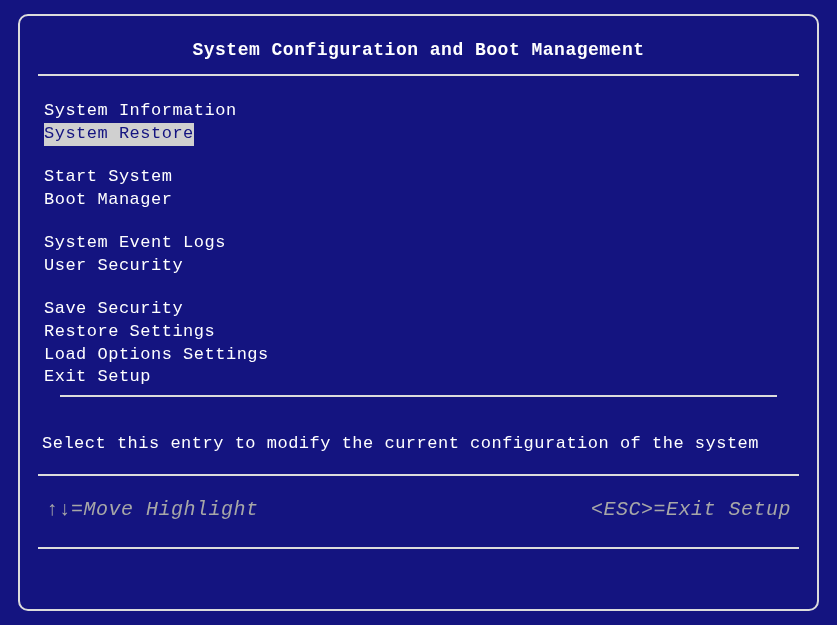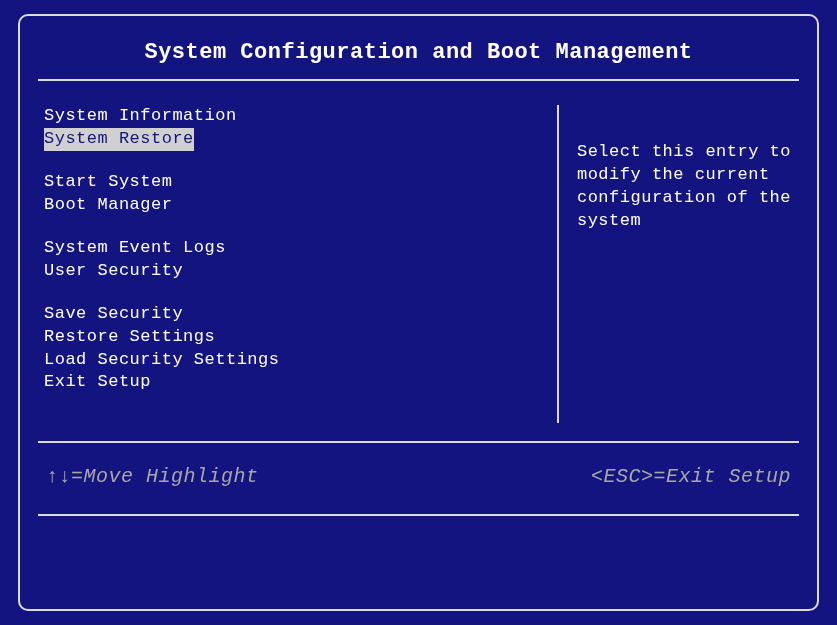--- a/index.html
+++ b/index.html
@@ -19,31 +19,32 @@
     border: 2px solid #dcdcdc;
     border-radius: 10px;
     padding: 14px 18px;
     position: relative;
   }
   .title {
     text-align: center;
     font-weight: bold;
     padding: 10px 0 14px 0;
     color: #ffffff;
-    font-size: 22px;
+    font-size: 18px;
   }
   .hr {
     border: none;
     border-top: 2px solid #dcdcdc;
     margin: 0;
   }
   .body-area {
     display: flex;
     padding: 24px 4px 18px 4px;
     min-height: 360px;
+    flex-direction: column;
   }
   .menu-col {
     flex: 0 0 66%;
     padding-left: 2px;
   }
   .divider {
     flex: 0 0 2px;
     background: #dcdcdc;
     margin: 0 18px;
   }
@@ -99,21 +100,21 @@
       </div>
 
       <div class="group">
         <div class="menu-item">System Event Logs</div>
         <div class="menu-item">User Security</div>
       </div>
 
       <div class="group">
         <div class="menu-item">Save Security</div>
         <div class="menu-item">Restore Settings</div>
-        <div class="menu-item">Load Security Settings</div>
+        <div class="menu-item">Load Options Settings</div>
         <div class="menu-item">Exit Setup</div>
       </div>
 
     </div>
 
     <div class="divider"></div>
 
     <div class="help-col">
       <div>Select this entry to modify the current configuration of the system</div>
     </div>

